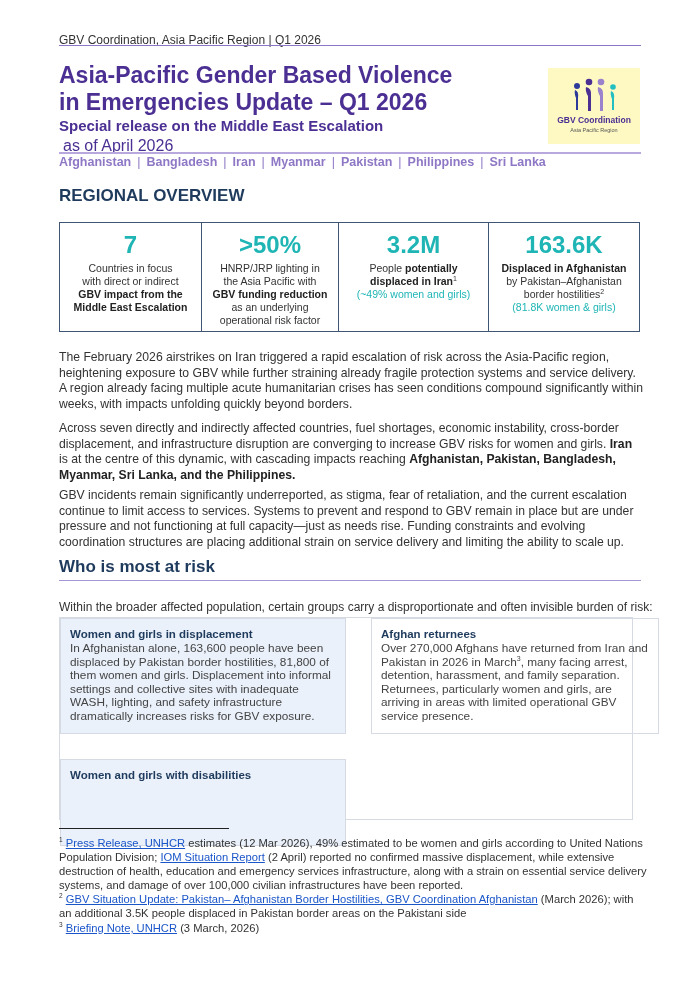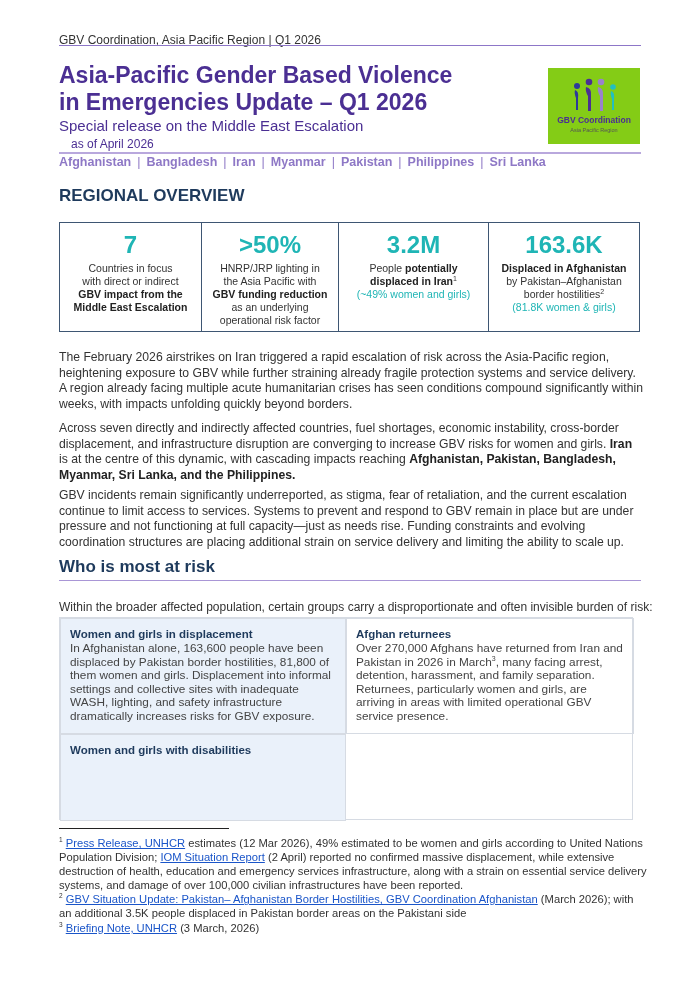--- a/index.html
+++ b/index.html
@@ -4,27 +4,27 @@
 <style>
   html, body { margin: 0; padding: 0; background: #ffffff; }
   body { width: 700px; height: 991px; position: relative; overflow: hidden;
          font-family: "Liberation Sans", sans-serif; color: #333333; }
   .page { position: absolute; left: 59px; top: 0; width: 582px; }
 
   .running-head { position: absolute; top: 33px; left: 0; font-size: 12px; color: #333; }
   .running-rule { position: absolute; top: 45px; left: 0; width: 582px; height: 1px; background: #8d76c8; }
 
   .title { position: absolute; top: 62px; left: 0; font-size: 23px; font-weight: bold; color: #4b2f93; line-height: 27px; width: 470px; }
-  .subtitle { position: absolute; top: 117px; left: 0; font-size: 15px; font-weight: normal; color: #4b2f93; }
-  .asof { position: absolute; top: 137px; left: 12px; font-size: 12px; color: #4b2f93; }
+  .subtitle { position: absolute; top: 117px; left: 0; font-size: 15px; font-weight: bold; color: #4b2f93; }
+  .asof { position: absolute; top: 137px; left: 4px; font-size: 16px; color: #4b2f93; }
   .countries-rule { position: absolute; top: 152px; left: 0; width: 582px; height: 2px; background: #b9a8dd; }
   .countries { position: absolute; top: 155px; left: 0; font-size: 12.5px; font-weight: bold; color: #8e78c6; white-space: nowrap; }
   .countries .sep { color: #8e78c6; font-weight: normal; margin: 0 6px; }
 
-  .logo { position: absolute; top: 68px; left: 489px; width: 92px; height: 76px; background: #84cc16; }
+  .logo { position: absolute; top: 68px; left: 489px; width: 92px; height: 76px; background: #fef9c3; }
   .logo .figs { position: absolute; top: 10px; left: 22px; width: 50px; height: 36px; }
   .logo .logo-name { position: absolute; top: 47px; left: 0; width: 92px; text-align: center; font-size: 8.5px; color: #4b2f93; font-weight: bold; }
   .logo .logo-sub { position: absolute; top: 59px; left: 0; width: 92px; text-align: center; font-size: 5.5px; color: #555; }
 
   .h-overview { position: absolute; top: 186px; left: 0; font-size: 17px; font-weight: bold; color: #1e3a5c; }
 
   .stats { position: absolute; top: 222px; left: 0; width: 581px; height: 110px; border: 1px solid #3e5673; display: flex; box-sizing: border-box; }
   .stat { border-right: 1px solid #3e5673; text-align: center; box-sizing: border-box; padding-top: 8px; }
   .stat:last-child { border-right: none; }
   .stat .num { font-size: 24px; font-weight: bold; color: #1fb5b5; line-height: 28px; }
@@ -35,21 +35,21 @@
 
   .para { position: absolute; left: 0; width: 585px; font-size: 12.2px; line-height: 15.5px; color: #333; margin: 0; }
   .para b { color: #222; }
 
   .h-risk { position: absolute; top: 557px; left: 0; font-size: 17px; font-weight: bold; color: #1e3a5c; }
   .risk-rule { position: absolute; top: 580px; left: 0; width: 582px; height: 1px; background: #a996d6; }
   .risk-intro { position: absolute; top: 600px; left: 0; font-size: 12px; color: #333; white-space: nowrap; }
 
   .risk-grid { position: absolute; top: 617px; left: 0; width: 574px; height: 203px; display: grid;
                grid-template-columns: 286px 288px; grid-template-rows: 116px 87px;
-               border: 1px solid #d6dbe3; box-sizing: border-box; }
+               border: 1px solid #d6dbe3; box-sizing: border-box; gap: 25px; }
   .cell { padding: 8px 9px 0 9px; box-sizing: border-box; overflow: hidden; border: 1px solid #d6dbe3; }
   .cell.shade { background: #eaf1fa; }
   .cell .ctitle { font-size: 11.5px; font-weight: bold; color: #1e3a5c; line-height: 15px; }
   .cell .cbody { font-size: 11.8px; line-height: 13.6px; color: #444; }
 
   .fn-rule { position: absolute; top: 828px; left: 0; width: 170px; height: 1px; background: #222; }
   .footnotes { position: absolute; top: 836px; left: 0; width: 590px; font-size: 11.2px; line-height: 14.1px; color: #333; }
   .footnotes a { color: #1a55c9; text-decoration: underline; }
   .footnotes sup { font-size: 6.5px; vertical-align: super; }
 </style>

